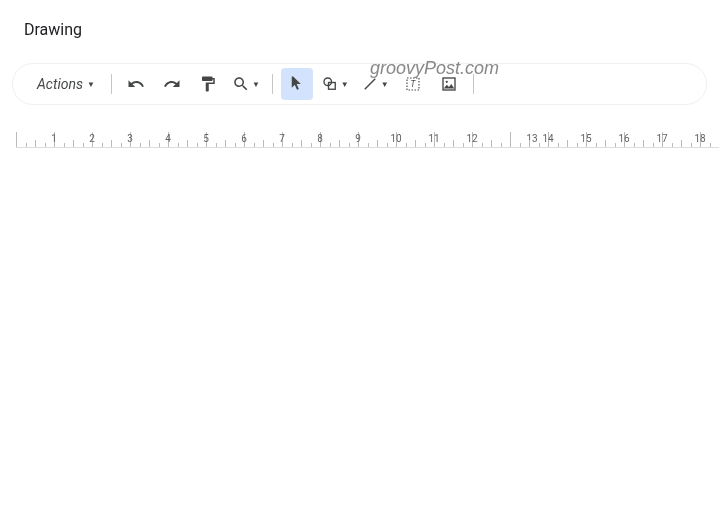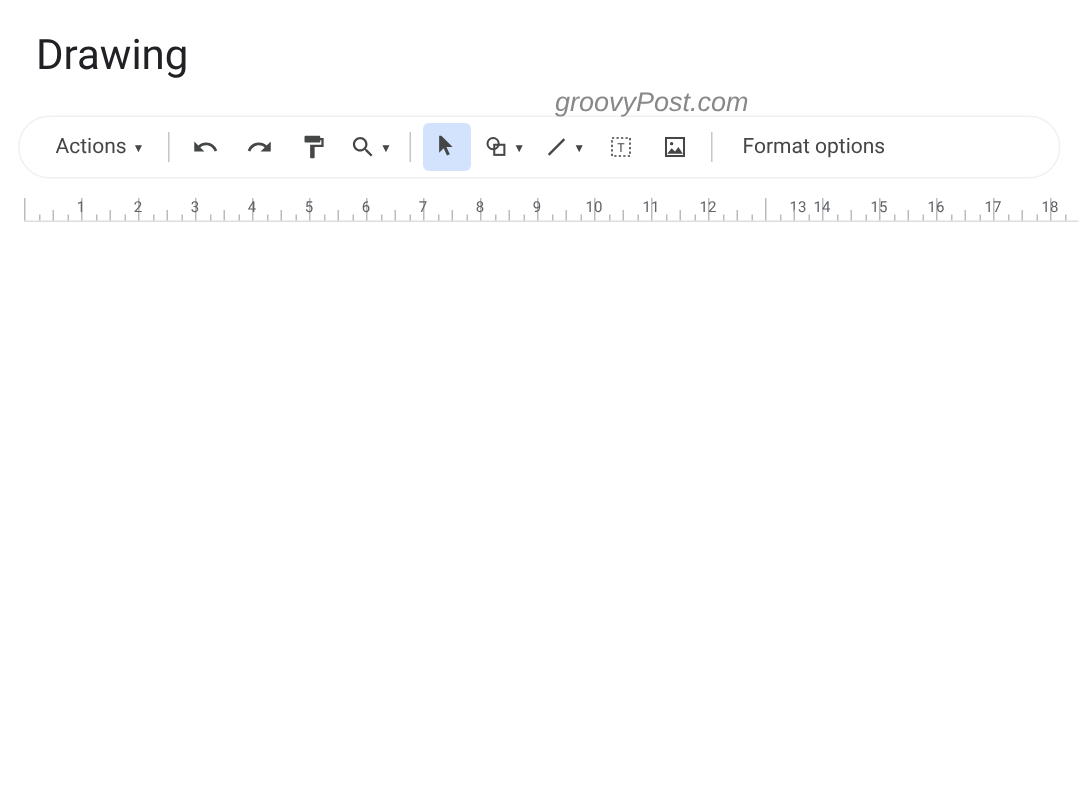--- a/index.html
+++ b/index.html
@@ -1,22 +1,22 @@
 <!DOCTYPE html>
 <html><head>
 <meta charset="utf-8">
 <style>
 * { box-sizing: border-box; margin: 0; padding: 0; }
 body { font-family: 'Google Sans', Roboto, Arial, sans-serif; background: #fff; width: 719px; height: 525px; overflow: hidden; position: relative; }
 .header { display: flex; align-items: center; justify-content: space-between; padding: 20px 24px; }
-.title { font-size: 28px; color: #202124; font-weight: 400; }
+.title { font-size: 16px; color: #202124; font-weight: 400; }
 .autosave { font-size: 13px; color: #5f6368; }
 .save-btn { background: #1a73e8; color: #fff; border: none; border-radius: 4px; padding: 10px 24px; font-size: 14px; font-weight: 500; cursor: pointer; font-family: inherit; }
 .watermark { position: absolute; top: 58px; left: 370px; font-family: Liberation Sans, sans-serif; font-size: 18px; color: #888; font-style: italic; }
-.toolbar { display: flex; align-items: center; gap: 4px; padding: 4px 16px; margin: 4px 12px; background: #fff; border-radius: 22px; border: 1px solid #f0f0f0; }
+.toolbar { display: flex; align-items: center; gap: 4px; padding: 4px 16px; margin: 4px 12px; background: #fff; border-radius: 22px; border: 1px solid #f0f0f0; font-style: italic; }
 .tb-btn { display: flex; align-items: center; justify-content: center; min-width: 32px; height: 32px; border-radius: 4px; cursor: pointer; color: #444746; padding: 0 4px; }
 .tb-btn.selected { background: #d3e3fd; }
 .tb-btn svg { width: 18px; height: 18px; }
 .tb-sep { width: 1px; height: 20px; background: #c4c7c5; margin: 0 4px; }
 .actions-btn { font-size: 14px; color: #444746; display: flex; align-items: center; gap: 2px; padding: 0 8px; }
 .format-btn { font-size: 14px; color: #444746; padding: 0 12px; }
 .caret { font-size: 8px; margin-left: 2px; }
 .ruler-area { position: relative; margin-top: 4px; }
 .ruler-h { height: 16px; margin-left: 16px; background: #fff; border-bottom: 1px solid #ddd; position: relative; font-size: 10px; color: #5f6368; overflow: hidden; }
 .ruler-h .tick { position: absolute; top: 0; height: 16px; border-left: 1px solid #bbb; }
@@ -91,21 +91,20 @@
       </svg>
     </div>
   <div class="tb-btn">
       <svg viewBox="0 0 24 24">
         <rect x="4" y="4" width="16" height="16" fill="none" stroke="currentColor" stroke-width="1.8"></rect>
         <circle cx="9" cy="9" r="1.5" fill="currentColor"></circle>
         <path d="M5 18l4-5 3 3 3-4 4 6z" fill="currentColor"></path>
       </svg>
     </div>
   <div class="tb-sep"></div>
-  <div class="tb-btn format-btn">Format options</div>
 </div>
 
 <div class="container">
   <div class="ruler-area">
     <div class="ruler-h" id="rh">
         <div class="tick" style="left: 0px;"></div>
         <div class="tick minor" style="left: 9.5px;"></div>
         <div class="tick med" style="left: 19px;"></div>
         <div class="tick minor" style="left: 28.5px;"></div>
         <div class="tick" style="left: 38px;"></div>

